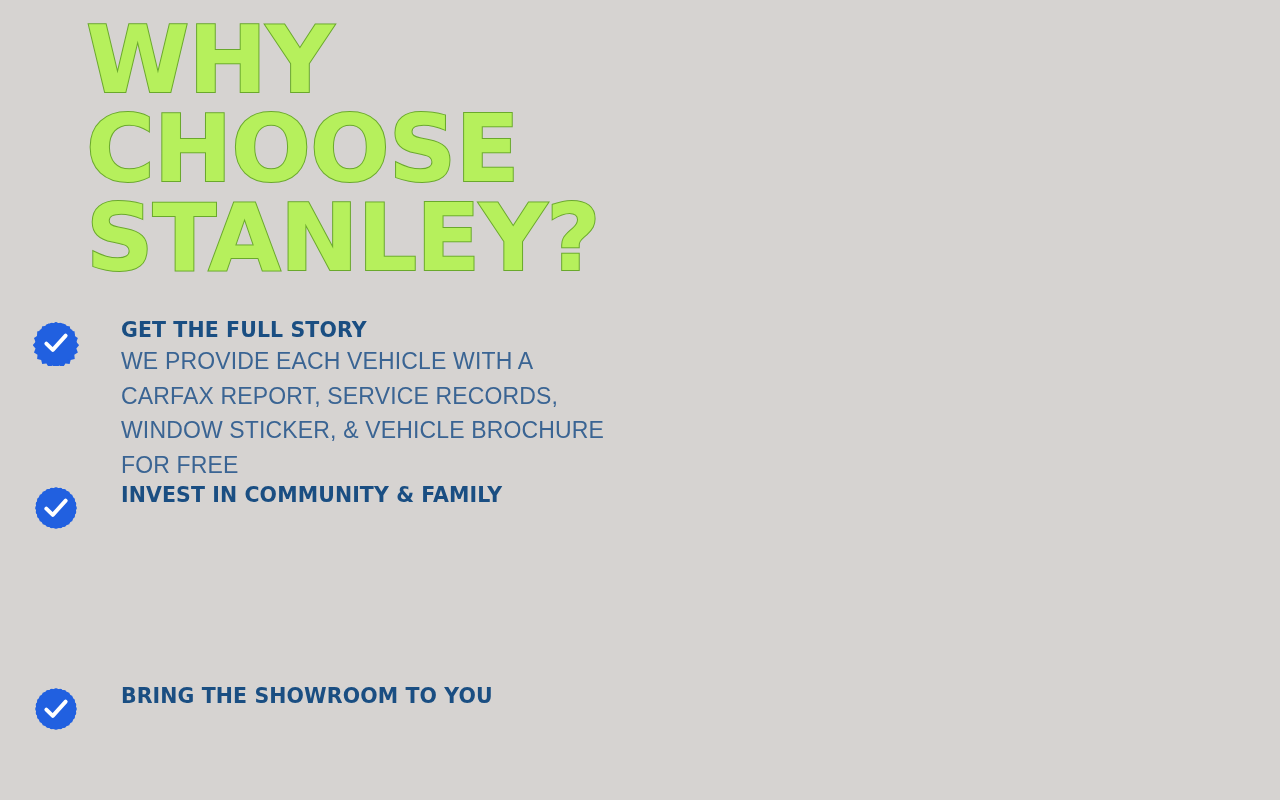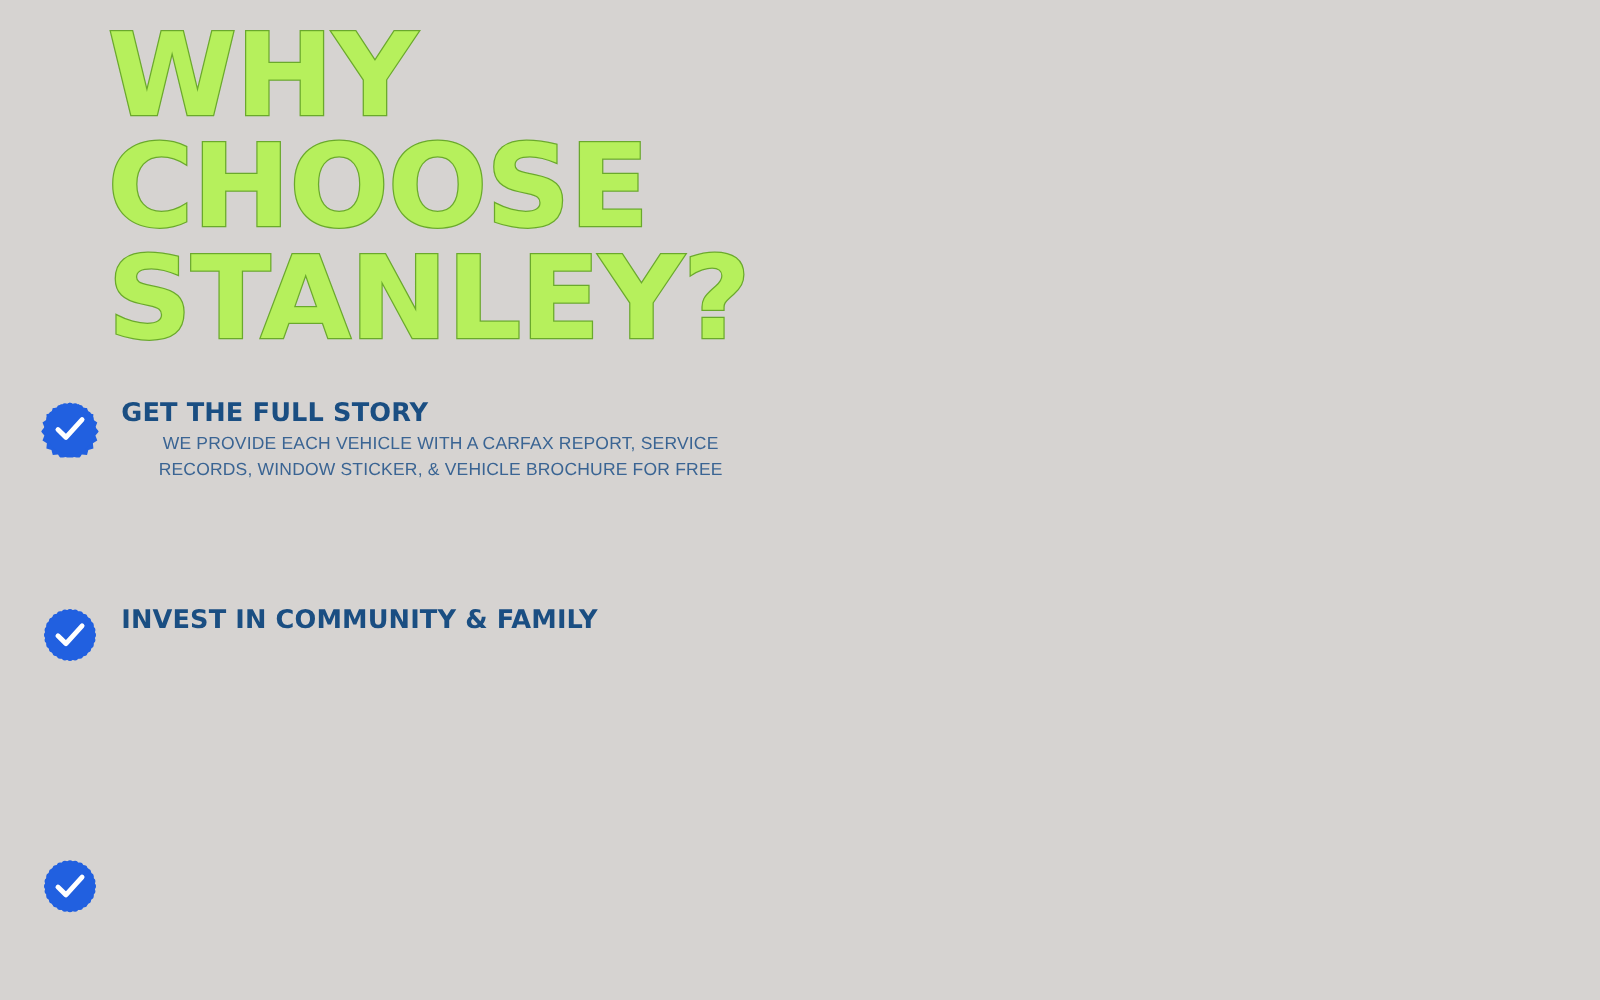--- a/index.html
+++ b/index.html
@@ -55,44 +55,43 @@
   }
   .badge{
     flex:0 0 auto;
     width:46px;height:46px;
     margin-right:10px;
     position:relative;
     top:2px;
   }
   .badge svg{display:block;width:46px;height:46px;}
 
-  .ftext{ flex:1 1 auto; min-width:0; }
+  .ftext{ flex:1 1 auto; min-width:0;margin-left:24px; }
 
   .f-head{
     font-family:"DejaVu Sans", sans-serif;
     font-weight:700;
     font-size:20.5px;
     line-height:1.22;
     letter-spacing:0.1px;
     color:#1a4e82;
     text-transform:uppercase;
     margin:0 0 1px 0;
     padding-left:7px;
   }
   .f-body{
     font-family:"Liberation Sans", sans-serif;
     font-weight:400;
-    font-size:14px;
+    font-size:23px;
     line-height:1.50;
     letter-spacing:0.15px;
     color:#3a6493;
     text-transform:uppercase;
     margin:0;
     padding-left:7px;
-    text-align:center;
   }
 
   
   #feat-full-story      { left:33px; top:318px;  width:575px; }
   #feat-community       { left:33px; top:483px;  width:575px; }
   #feat-showroom        { left:33px; top:684px;  width:575px; }
 
   
   .col-left .f-head{ padding-left:8px; }
   .col-left .f-body{ padding-left:8px; }
@@ -140,20 +139,21 @@
 
     <div class="feature" id="feat-showroom">
       <span class="badge">
         <svg viewBox="0 0 100 100" aria-hidden="true">
             <path d="M 50.00 10.00 m -5.2 0 a 5.2 5.2 0 1 0 10.4 0 a 5.2 5.2 0 1 0 -10.4 0 M 58.90 11.00 m -5.2 0 a 5.2 5.2 0 1 0 10.4 0 a 5.2 5.2 0 1 0 -10.4 0 M 67.36 13.96 m -5.2 0 a 5.2 5.2 0 1 0 10.4 0 a 5.2 5.2 0 1 0 -10.4 0 M 74.94 18.73 m -5.2 0 a 5.2 5.2 0 1 0 10.4 0 a 5.2 5.2 0 1 0 -10.4 0 M 81.27 25.06 m -5.2 0 a 5.2 5.2 0 1 0 10.4 0 a 5.2 5.2 0 1 0 -10.4 0 M 86.04 32.64 m -5.2 0 a 5.2 5.2 0 1 0 10.4 0 a 5.2 5.2 0 1 0 -10.4 0 M 89.00 41.10 m -5.2 0 a 5.2 5.2 0 1 0 10.4 0 a 5.2 5.2 0 1 0 -10.4 0 M 90.00 50.00 m -5.2 0 a 5.2 5.2 0 1 0 10.4 0 a 5.2 5.2 0 1 0 -10.4 0 M 89.00 58.90 m -5.2 0 a 5.2 5.2 0 1 0 10.4 0 a 5.2 5.2 0 1 0 -10.4 0 M 86.04 67.36 m -5.2 0 a 5.2 5.2 0 1 0 10.4 0 a 5.2 5.2 0 1 0 -10.4 0 M 81.27 74.94 m -5.2 0 a 5.2 5.2 0 1 0 10.4 0 a 5.2 5.2 0 1 0 -10.4 0 M 74.94 81.27 m -5.2 0 a 5.2 5.2 0 1 0 10.4 0 a 5.2 5.2 0 1 0 -10.4 0 M 67.36 86.04 m -5.2 0 a 5.2 5.2 0 1 0 10.4 0 a 5.2 5.2 0 1 0 -10.4 0 M 58.90 89.00 m -5.2 0 a 5.2 5.2 0 1 0 10.4 0 a 5.2 5.2 0 1 0 -10.4 0 M 50.00 90.00 m -5.2 0 a 5.2 5.2 0 1 0 10.4 0 a 5.2 5.2 0 1 0 -10.4 0 M 41.10 89.00 m -5.2 0 a 5.2 5.2 0 1 0 10.4 0 a 5.2 5.2 0 1 0 -10.4 0 M 32.64 86.04 m -5.2 0 a 5.2 5.2 0 1 0 10.4 0 a 5.2 5.2 0 1 0 -10.4 0 M 25.06 81.27 m -5.2 0 a 5.2 5.2 0 1 0 10.4 0 a 5.2 5.2 0 1 0 -10.4 0 M 18.73 74.94 m -5.2 0 a 5.2 5.2 0 1 0 10.4 0 a 5.2 5.2 0 1 0 -10.4 0 M 13.96 67.36 m -5.2 0 a 5.2 5.2 0 1 0 10.4 0 a 5.2 5.2 0 1 0 -10.4 0 M 11.00 58.90 m -5.2 0 a 5.2 5.2 0 1 0 10.4 0 a 5.2 5.2 0 1 0 -10.4 0 M 10.00 50.00 m -5.2 0 a 5.2 5.2 0 1 0 10.4 0 a 5.2 5.2 0 1 0 -10.4 0 M 11.00 41.10 m -5.2 0 a 5.2 5.2 0 1 0 10.4 0 a 5.2 5.2 0 1 0 -10.4 0 M 13.96 32.64 m -5.2 0 a 5.2 5.2 0 1 0 10.4 0 a 5.2 5.2 0 1 0 -10.4 0 M 18.73 25.06 m -5.2 0 a 5.2 5.2 0 1 0 10.4 0 a 5.2 5.2 0 1 0 -10.4 0 M 25.06 18.73 m -5.2 0 a 5.2 5.2 0 1 0 10.4 0 a 5.2 5.2 0 1 0 -10.4 0 M 32.64 13.96 m -5.2 0 a 5.2 5.2 0 1 0 10.4 0 a 5.2 5.2 0 1 0 -10.4 0 M 41.10 11.00 m -5.2 0 a 5.2 5.2 0 1 0 10.4 0 a 5.2 5.2 0 1 0 -10.4 0 " fill="#2160e0"></path>
           <circle cx="50" cy="50" r="44" fill="#2160e0"></circle>
           <path d="M29 51.5 L43 65 L71 34" fill="none" stroke="#ffffff" stroke-width="8.5" stroke-linecap="round" stroke-linejoin="round"></path>
         </svg>
       </span>
       <div class="ftext">
+        <p class="f-head">BRING THE SHOWROOM TO YOU</p>
       </div>
     </div>
 
   </div>
 
   <div class="col col-right">
 
     
     
 

